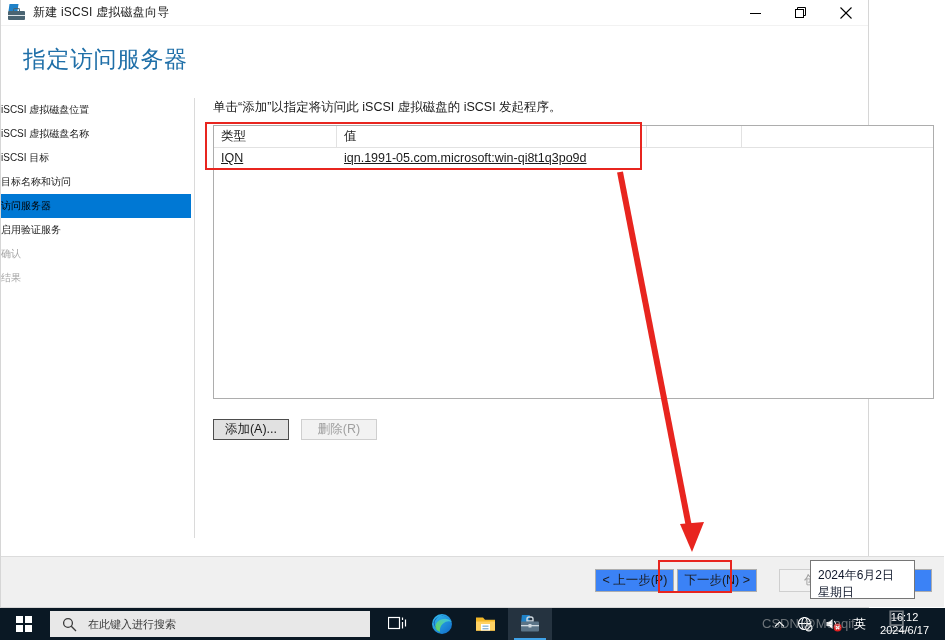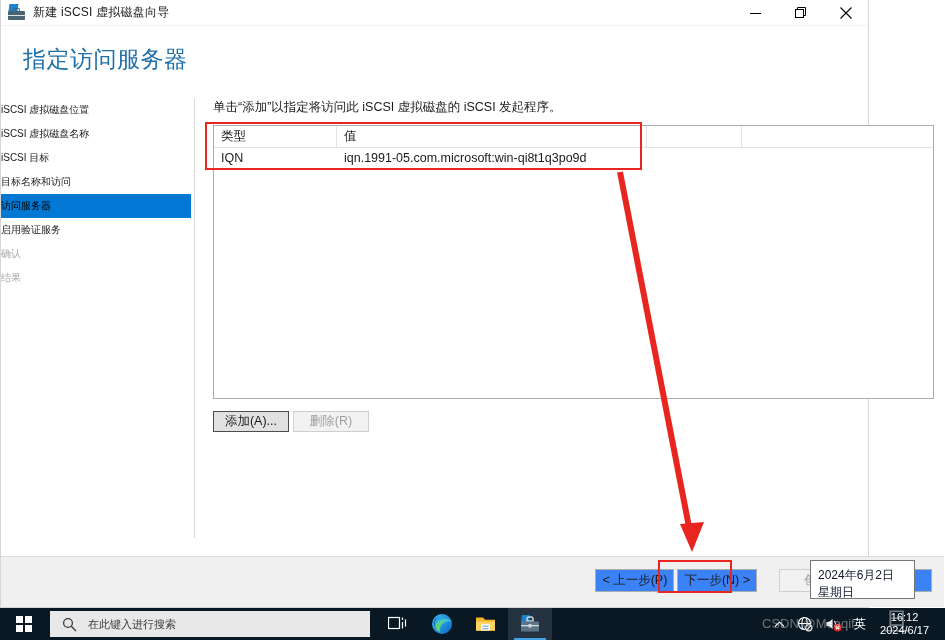--- a/index.html
+++ b/index.html
@@ -157,28 +157,29 @@
   .lb-col.c4 { width: 190px; border-right: none; }
 
   .lb-row { display: flex; height: 20px; }
   .lb-cell {
     font-size: 12.5px;
     color: #1a1a1a;
     line-height: 20px;
     padding-left: 7px;
     overflow: hidden;
     white-space: nowrap;
+    text-decoration: underline;
   }
   .lb-cell.c1 { width: 123px; }
   .lb-cell.c2 { width: 310px; }
 
   .btnrow {
-    margin-top: 12px;
+    margin-top: 20px;
     display: flex;
-    gap: 4px;
+    gap: 12px;
   }
   .btn {
     min-width: 76px;
     height: 21px;
     font-size: 12.5px;
     font-family: "Liberation Sans", "DejaVu Sans", sans-serif;
     background: #e1e1e1;
     border: 1px solid #adadad;
     color: #1a1a1a;
     padding: 0 8px;

